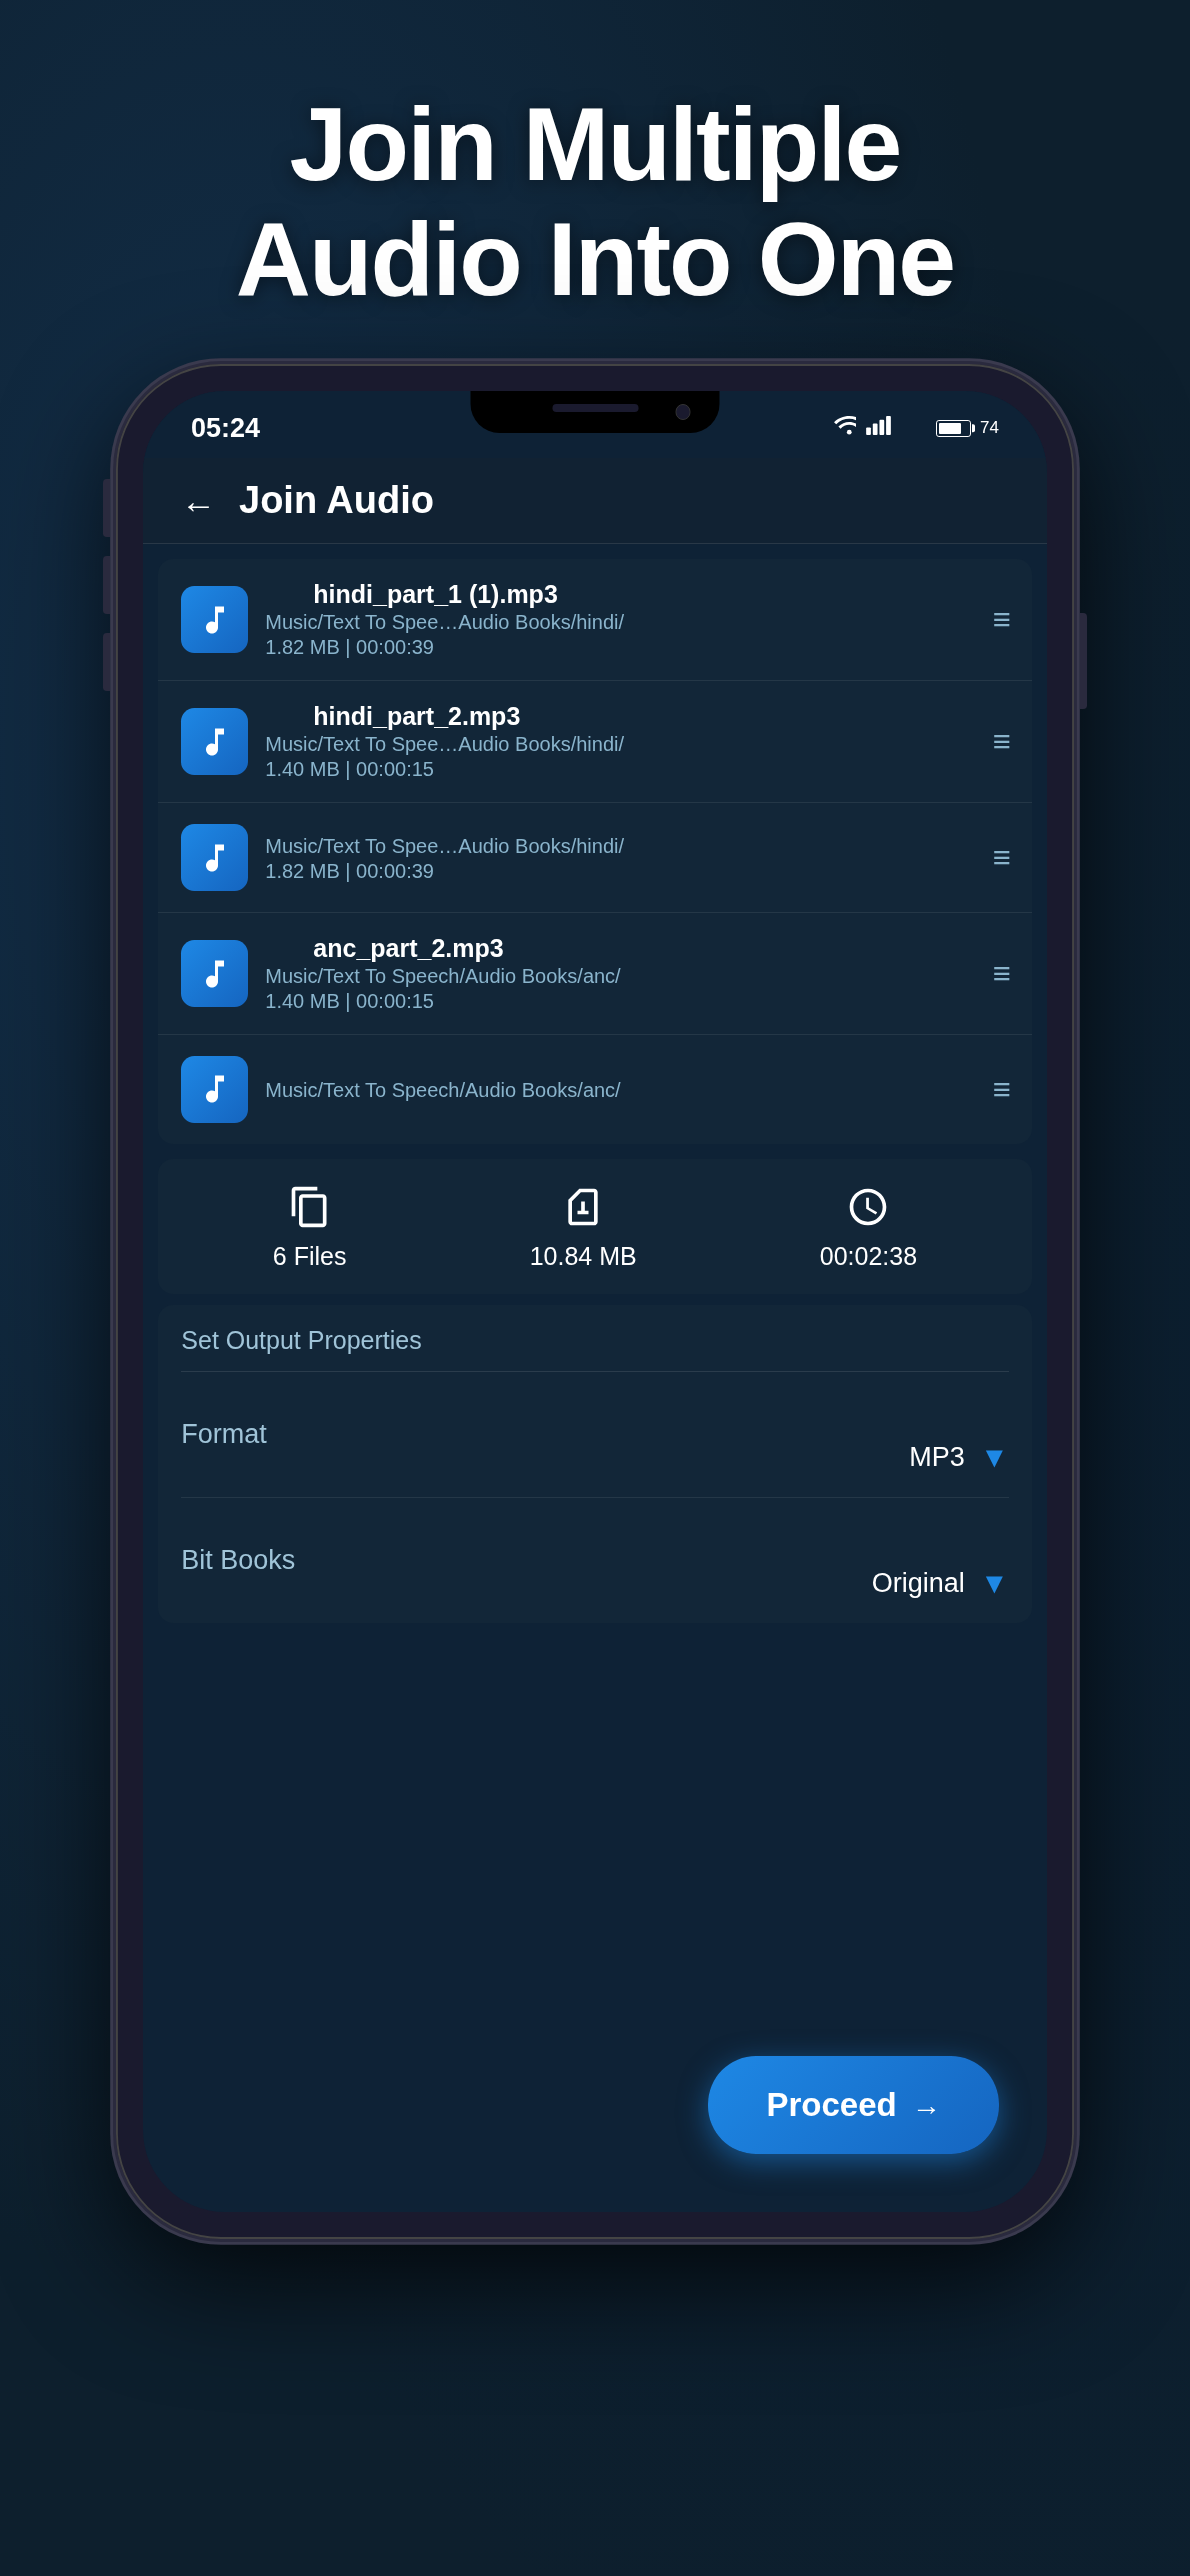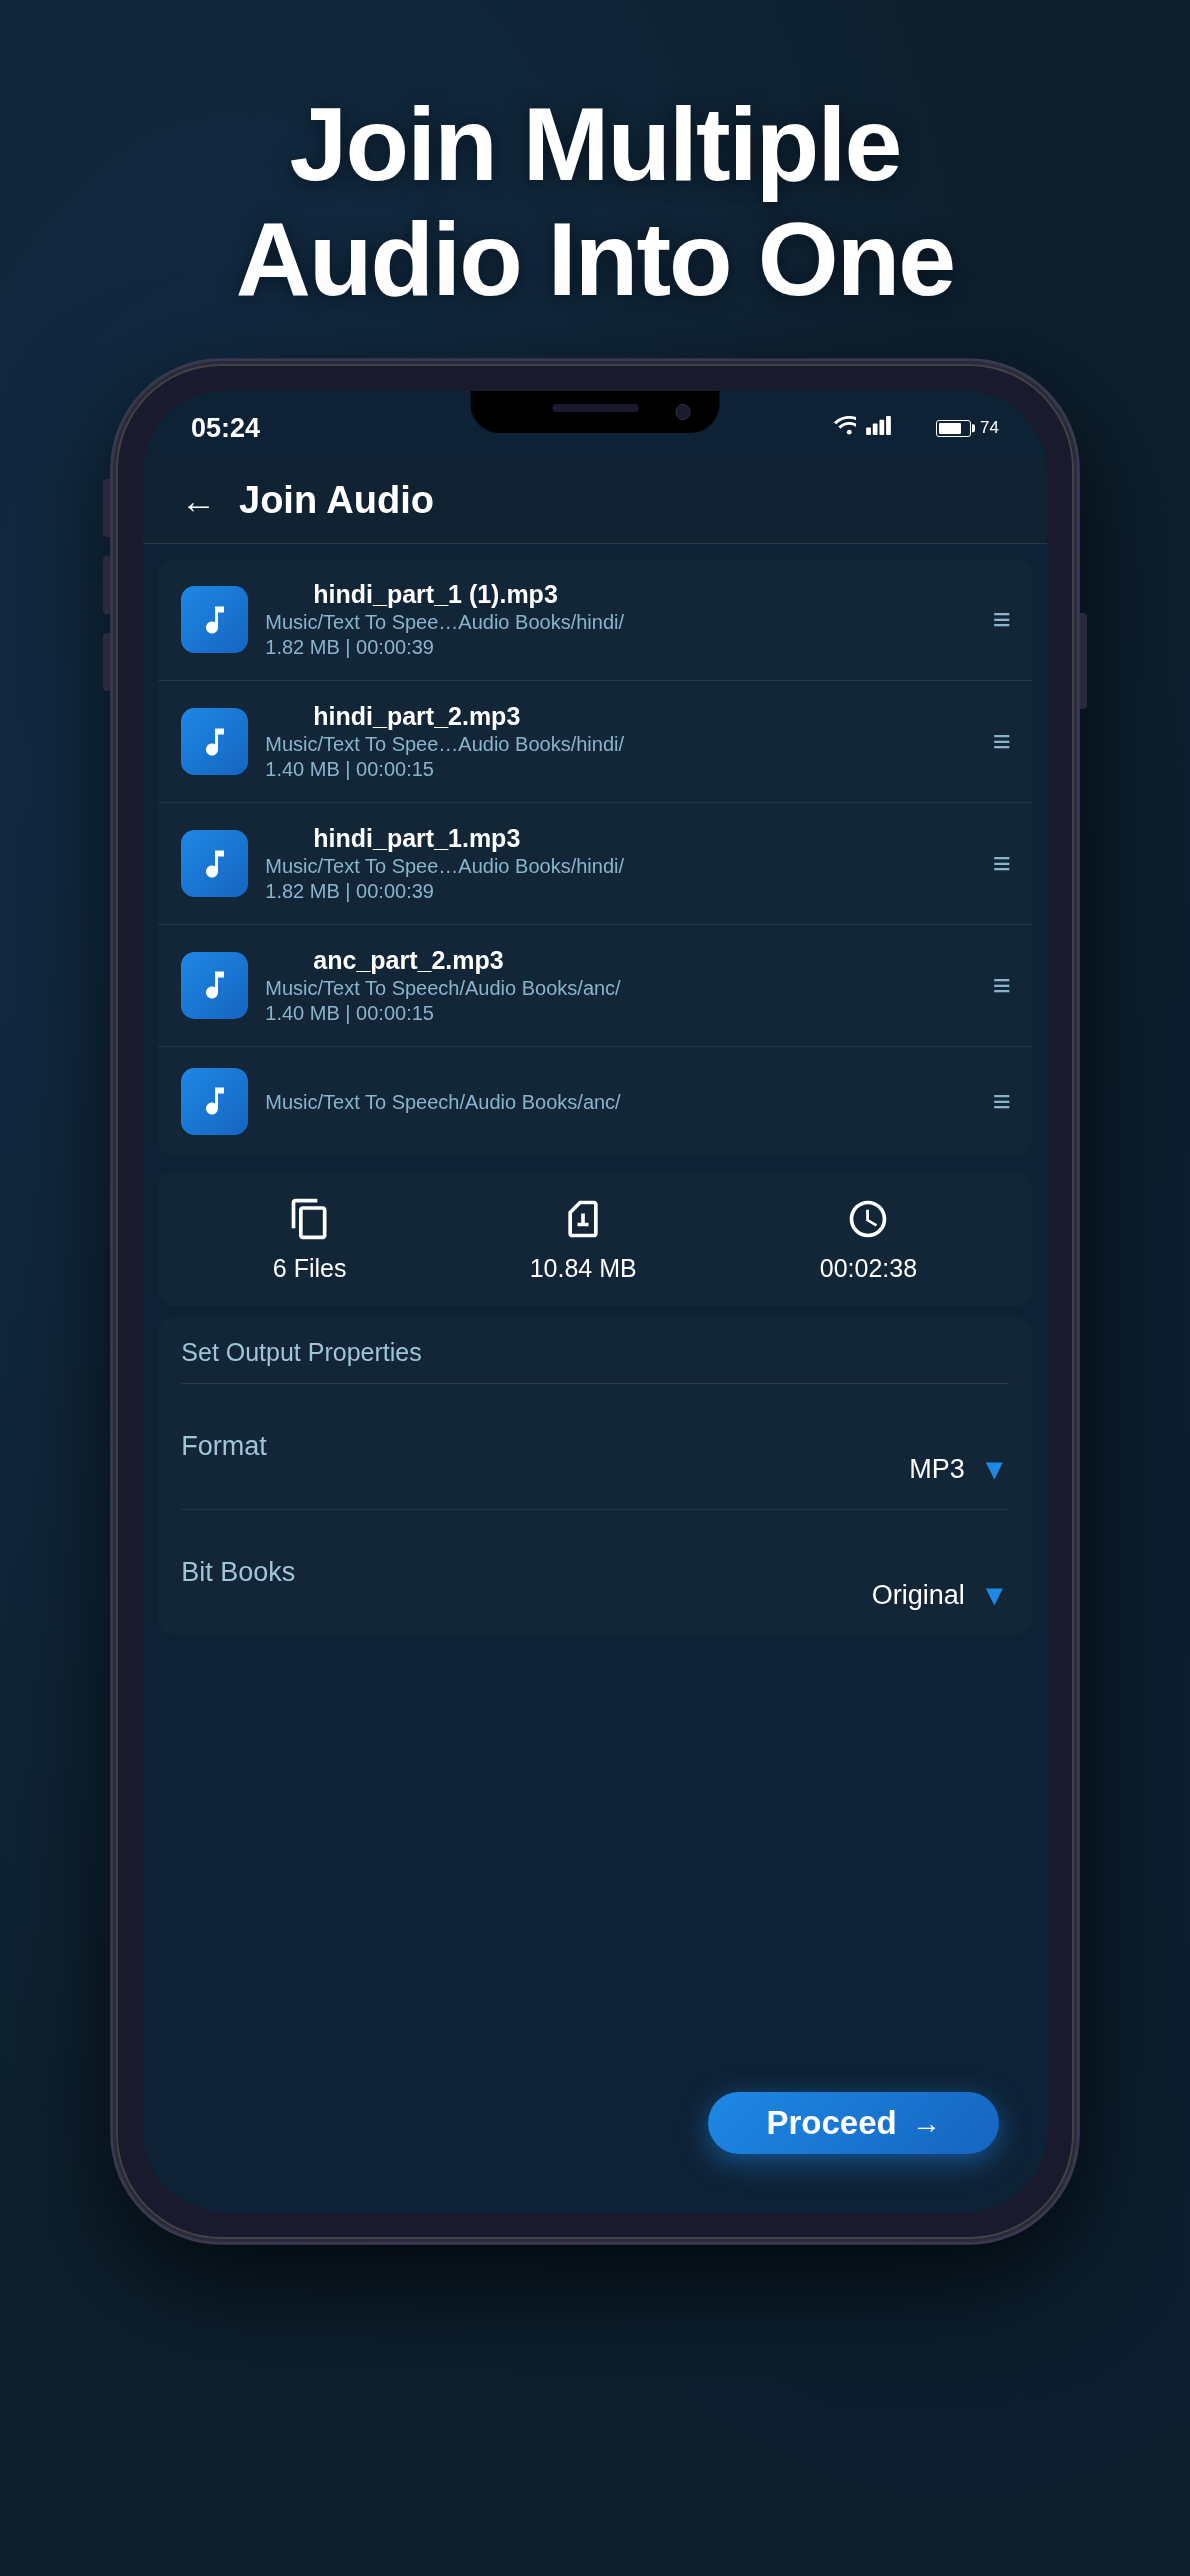--- a/index.html
+++ b/index.html
@@ -396,21 +396,21 @@
 
     
     .proceed-button {
       position: absolute;
       bottom: 58px;
       right: 48px;
       background: linear-gradient(135deg, #1e88e5, #1565c0);
       color: white;
       border: none;
       border-radius: 48px;
-      padding: 12px 58px;
+      padding: 30px 58px;
       font-size: 33px;
       font-weight: 600;
       display: flex;
       align-items: center;
       gap: 15.3px;
       cursor: pointer;
       box-shadow: 0 7.7px 29px rgba(30,136,229,0.5);
     }
 
     .proceed-arrow {
@@ -497,21 +497,20 @@
           <div class="drag-handle">≡</div>
         </div>
 
         <div class="file-item">
           <div class="file-icon-wrapper">
             <svg viewBox="0 0 24 24">
                 <path d="M12 3v10.55c-.59-.34-1.27-.55-2-.55-2.21 0-4 1.79-4 4s1.79 4 4 4 4-1.79 4-4V7h4V3h-6z"></path>
               </svg>
           </div>
           <div class="file-info">
-            <div class="file-name">hindi_part_1.mp3</div>
             <div class="file-path">Music/Text To Spee…Audio Books/hindi/</div>
             <div class="file-meta">1.82 MB | 00:00:39</div>
           </div>
           <div class="drag-handle">≡</div>
         </div>
 
         <div class="file-item">
           <div class="file-icon-wrapper">
             <svg viewBox="0 0 24 24">
                 <path d="M12 3v10.55c-.59-.34-1.27-.55-2-.55-2.21 0-4 1.79-4 4s1.79 4 4 4 4-1.79 4-4V7h4V3h-6z"></path>

